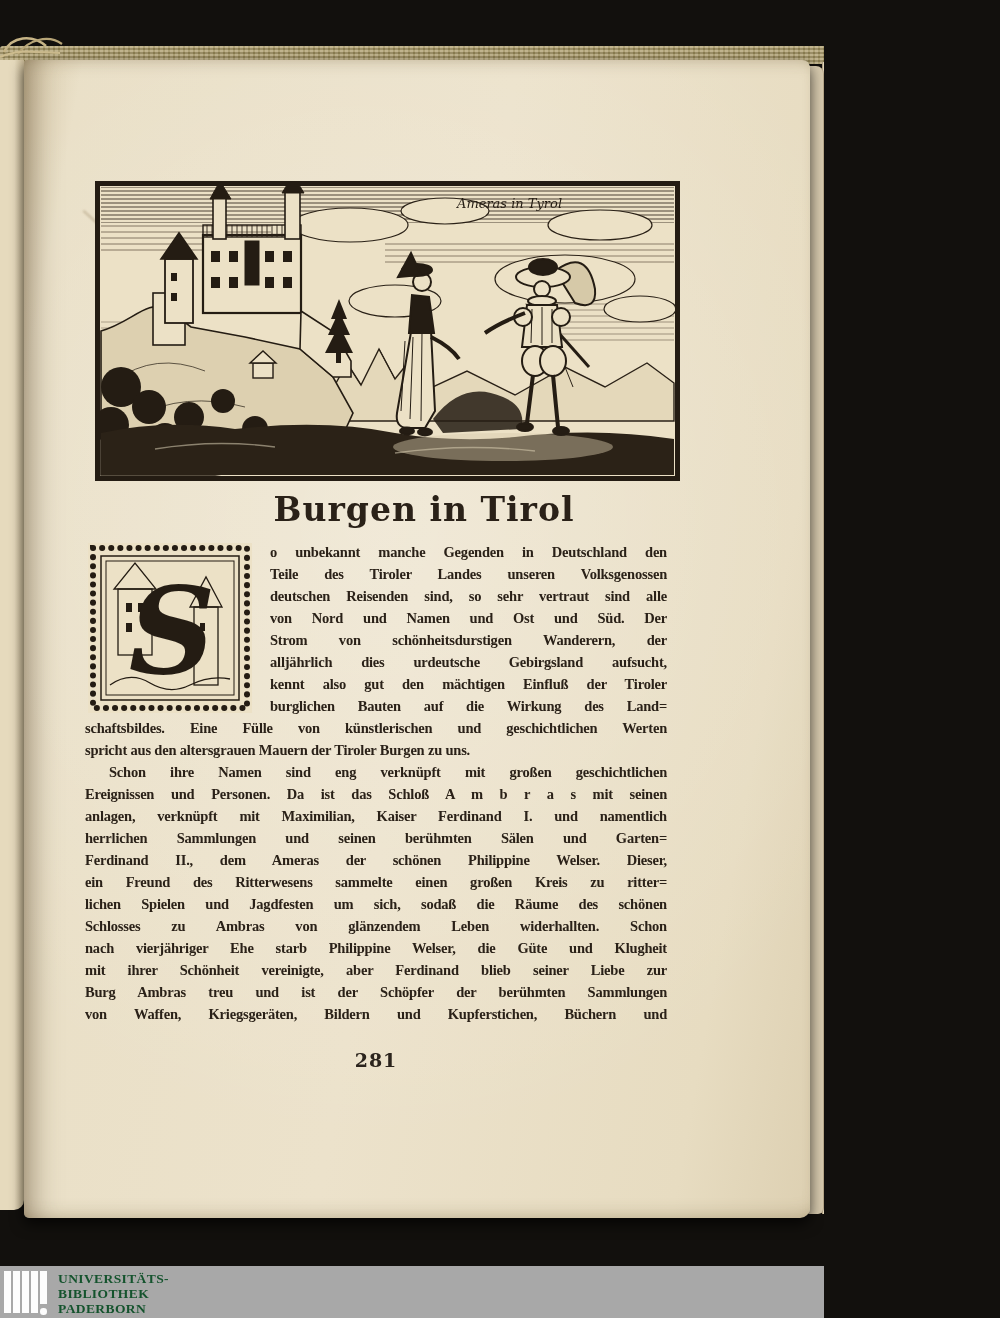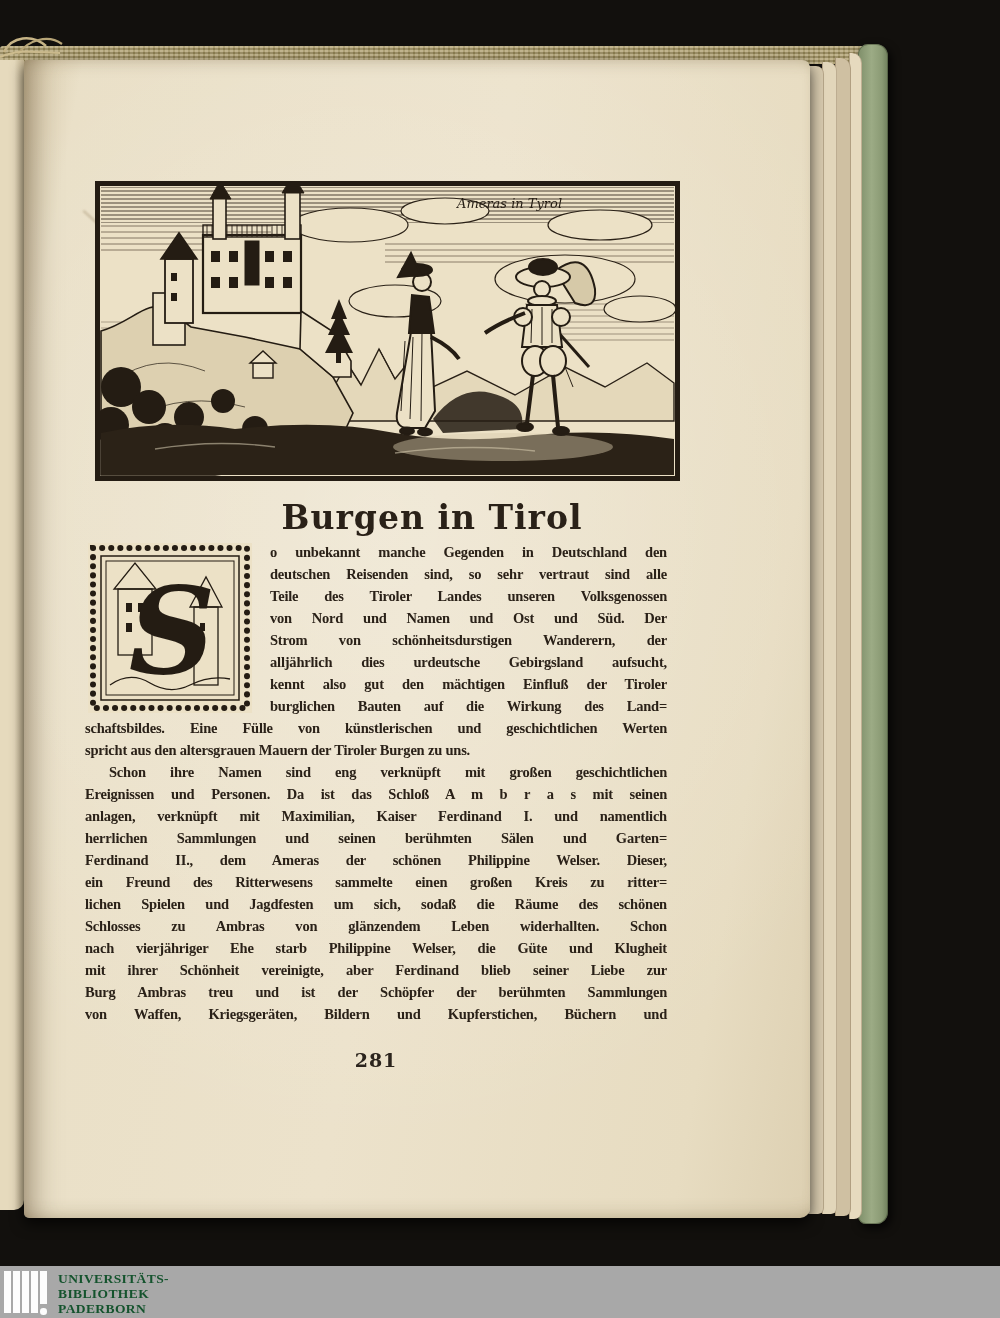--- a/index.html
+++ b/index.html
@@ -1,17 +1,17 @@
 <!DOCTYPE html>
 <html><head>
 <meta charset="utf-8">
 <style>
   html,body{margin:0;padding:0;background:#12100d;}
-  .scene{position:relative;width:1000px;height:1318px;background:#12100d;overflow:hidden;
-         font-family:"DejaVu Serif", serif;}
+  .scene{position:relative;width:804px;height:1318px;background:#12100d;overflow:hidden;
+         font-family:"DejaVu Serif", serif;padding-left:20px;}
   
   .deckle-band{position:absolute;left:0;top:46px;width:884px;height:18px;border-radius:3px;
       background:
         repeating-linear-gradient(0deg, rgba(255,255,255,.16) 0 2px, rgba(0,0,0,.14) 2px 4px),
         repeating-linear-gradient(90deg,#b6a779 0 3px,#9e8f5c 3px 5px);}
   .threads{position:absolute;left:-2px;top:26px;}
   .cover{position:absolute;left:858px;top:44px;width:30px;height:1180px;
       background:linear-gradient(90deg,#7e8e69,#9cab85 45%,#8a9a74 80%,#6f7f5c);
       border-radius:10px 12px 12px 8px;
       box-shadow:inset 0 0 0 1px rgba(60,70,45,.5), 3px 4px 10px rgba(0,0,0,.8);}
@@ -27,21 +27,21 @@
         radial-gradient(120% 90% at 45% 40%, rgba(255,255,255,.25), rgba(0,0,0,0) 60%),
         linear-gradient(100deg,#d8caab 0%, #e9dfc6 6%, #ece2cb 50%, #e7dcc1 86%, #ddd0b2 100%);
       border-radius:3px 8px 10px 5px;
       box-shadow:inset 28px 0 30px -22px rgba(90,70,40,.55), inset 0 10px 18px -14px rgba(120,100,60,.5),
                  inset 0 -14px 20px -16px rgba(120,100,60,.45), 0 6px 14px rgba(0,0,0,.7);}
   .crease{position:absolute;left:60px;top:150px;width:400px;height:2px;
       background:linear-gradient(90deg,rgba(150,130,95,.45),rgba(150,130,95,0));
       transform:rotate(42deg);transform-origin:left top;filter:blur(1px);}
   
   .woodcut{position:absolute;left:71px;top:121px;}
-  .title{position:absolute;left:61px;top:430px;width:582px;margin:8px;padding-left:48px;
+  .title{position:absolute;left:61px;top:430px;width:582px;margin:0;padding-left:48px;
       text-align:center;font-size:33px;font-weight:700;color:#2a2118;letter-spacing:1px;}
   .textblock{position:absolute;left:61px;top:481px;width:582px;color:#2a2118;
       font-size:14.5px;font-weight:700;letter-spacing:-0.2px;}
   .line{height:22px;line-height:22px;white-space:normal;font-family:Liberation Serif, serif;}
   .just{text-align:justify;text-align-last:justify;}
   .indent{padding-left:24px;}
   .dropcap{float:left;display:block;margin:2px 18px 0 3px;}
   .pagenum{position:absolute;left:61px;top:989px;width:582px;text-align:center;
       font-size:19px;font-weight:700;color:#2b241d;letter-spacing:1px;}
   
@@ -220,22 +220,22 @@
           <g fill="#241c13">
             <rect x="38" y="60" width="6" height="9"></rect>
               <rect x="50" y="60" width="6" height="9"></rect>
             <rect x="38" y="80" width="6" height="9"></rect>
               <rect x="112" y="80" width="5" height="8"></rect>
           </g>
           <text x="84" y="130" text-anchor="middle" font-size="120" font-style="italic" font-weight="bold" fill="#241c13">S</text>
         </svg>
         <div>
             <div class="line just">o unbekannt manche Gegenden in Deutschland den</div>
+            <div class="line just">Teile des Tiroler Landes unseren Volksgenossen</div>
             <div class="line just">deutschen Reisenden sind, so sehr vertraut sind alle</div>
-            <div class="line just">Teile des Tiroler Landes unseren Volksgenossen</div>
             <div class="line just">von Nord und Namen und Ost und Süd. Der</div>
             <div class="line just">Strom von schönheitsdurstigen Wanderern, der</div>
             <div class="line just">alljährlich dies urdeutsche Gebirgsland aufsucht,</div>
             <div class="line just">kennt also gut den mächtigen Einfluß der Tiroler</div>
             <div class="line just">burglichen Bauten auf die Wirkung des Land=</div>
           </div>
         <div class="line just">schaftsbildes. Eine Fülle von künstlerischen und geschichtlichen Werten</div>
         <div class="line">spricht aus den altersgrauen Mauern der Tiroler Burgen zu uns.</div>
       </div>
       <div>

